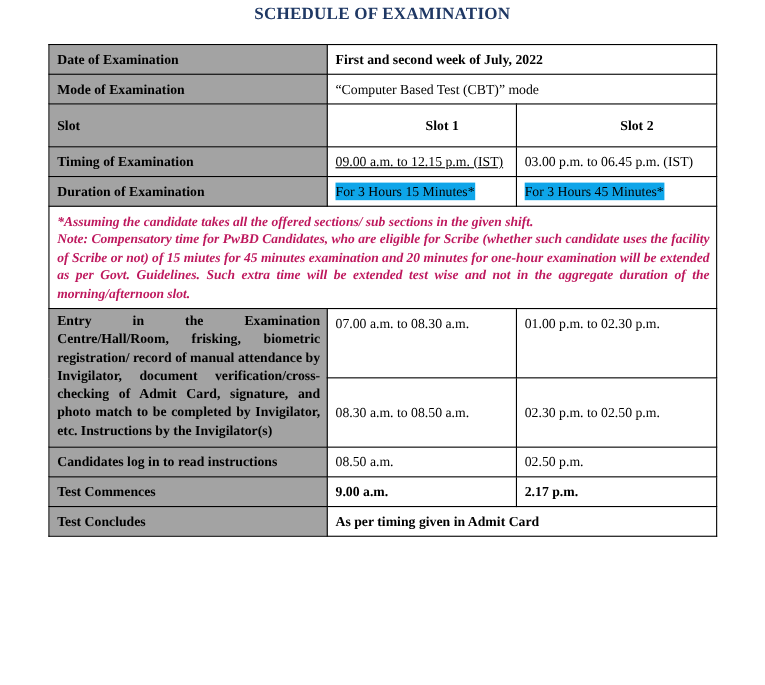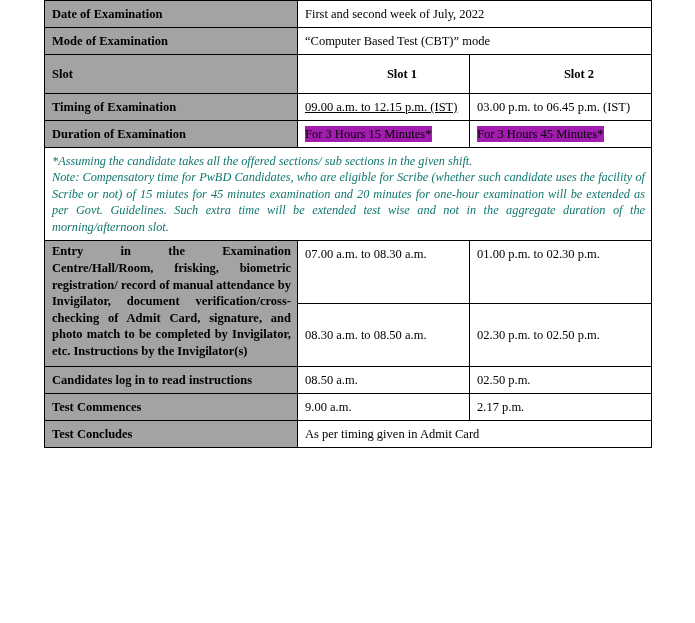--- a/index.html
+++ b/index.html
@@ -69,40 +69,40 @@
     padding-top: 2px;
     padding-bottom: 6px;
     line-height: 1.33;
   }
 
   .val {
     background: #ffffff;
     color: #000000;
   }
 
-  .val.bold { font-weight: normal; }
+  .val.bold { font-weight: bold; }
   .val.center { text-align: center; font-weight: bold; padding-left: 43px; }
   .val.top { vertical-align: top; }
 
   .hl {
-    background: #a21caf;
+    background: #0ea5e9;
     padding: 1px 1px 1px 0;
   }
 
   .timing-cell {
     text-align: justify;
     text-align-last: left;
     vertical-align: top;
     text-decoration: underline;
   }
 
   .note-cell {
     background: #ffffff;
-    color: #0f766e;
-    font-weight: normal;
+    color: #be185d;
+    font-weight: bold;
     font-style: italic;
     font-size: 12.3px;
     line-height: 1.34;
     padding: 3px 7px 4px 7px;
     vertical-align: top;
   }
   .note-line {
     display: block;
   }
   .note-line.just {
@@ -113,20 +113,21 @@
     text-align: left;
   }
 
   .row-tall-a td { height: 28px; }
 </style>
 </head>
 <body>
 
 <div class="page">
 
+  <div class="doc-title">SCHEDULE OF EXAMINATION</div>
 
   <div class="table-wrap">
     <table class="schedule">
       <colgroup>
         <col class="c-label">
         <col class="c-slot1">
         <col class="c-slot2">
       </colgroup>
       <tbody>
 

